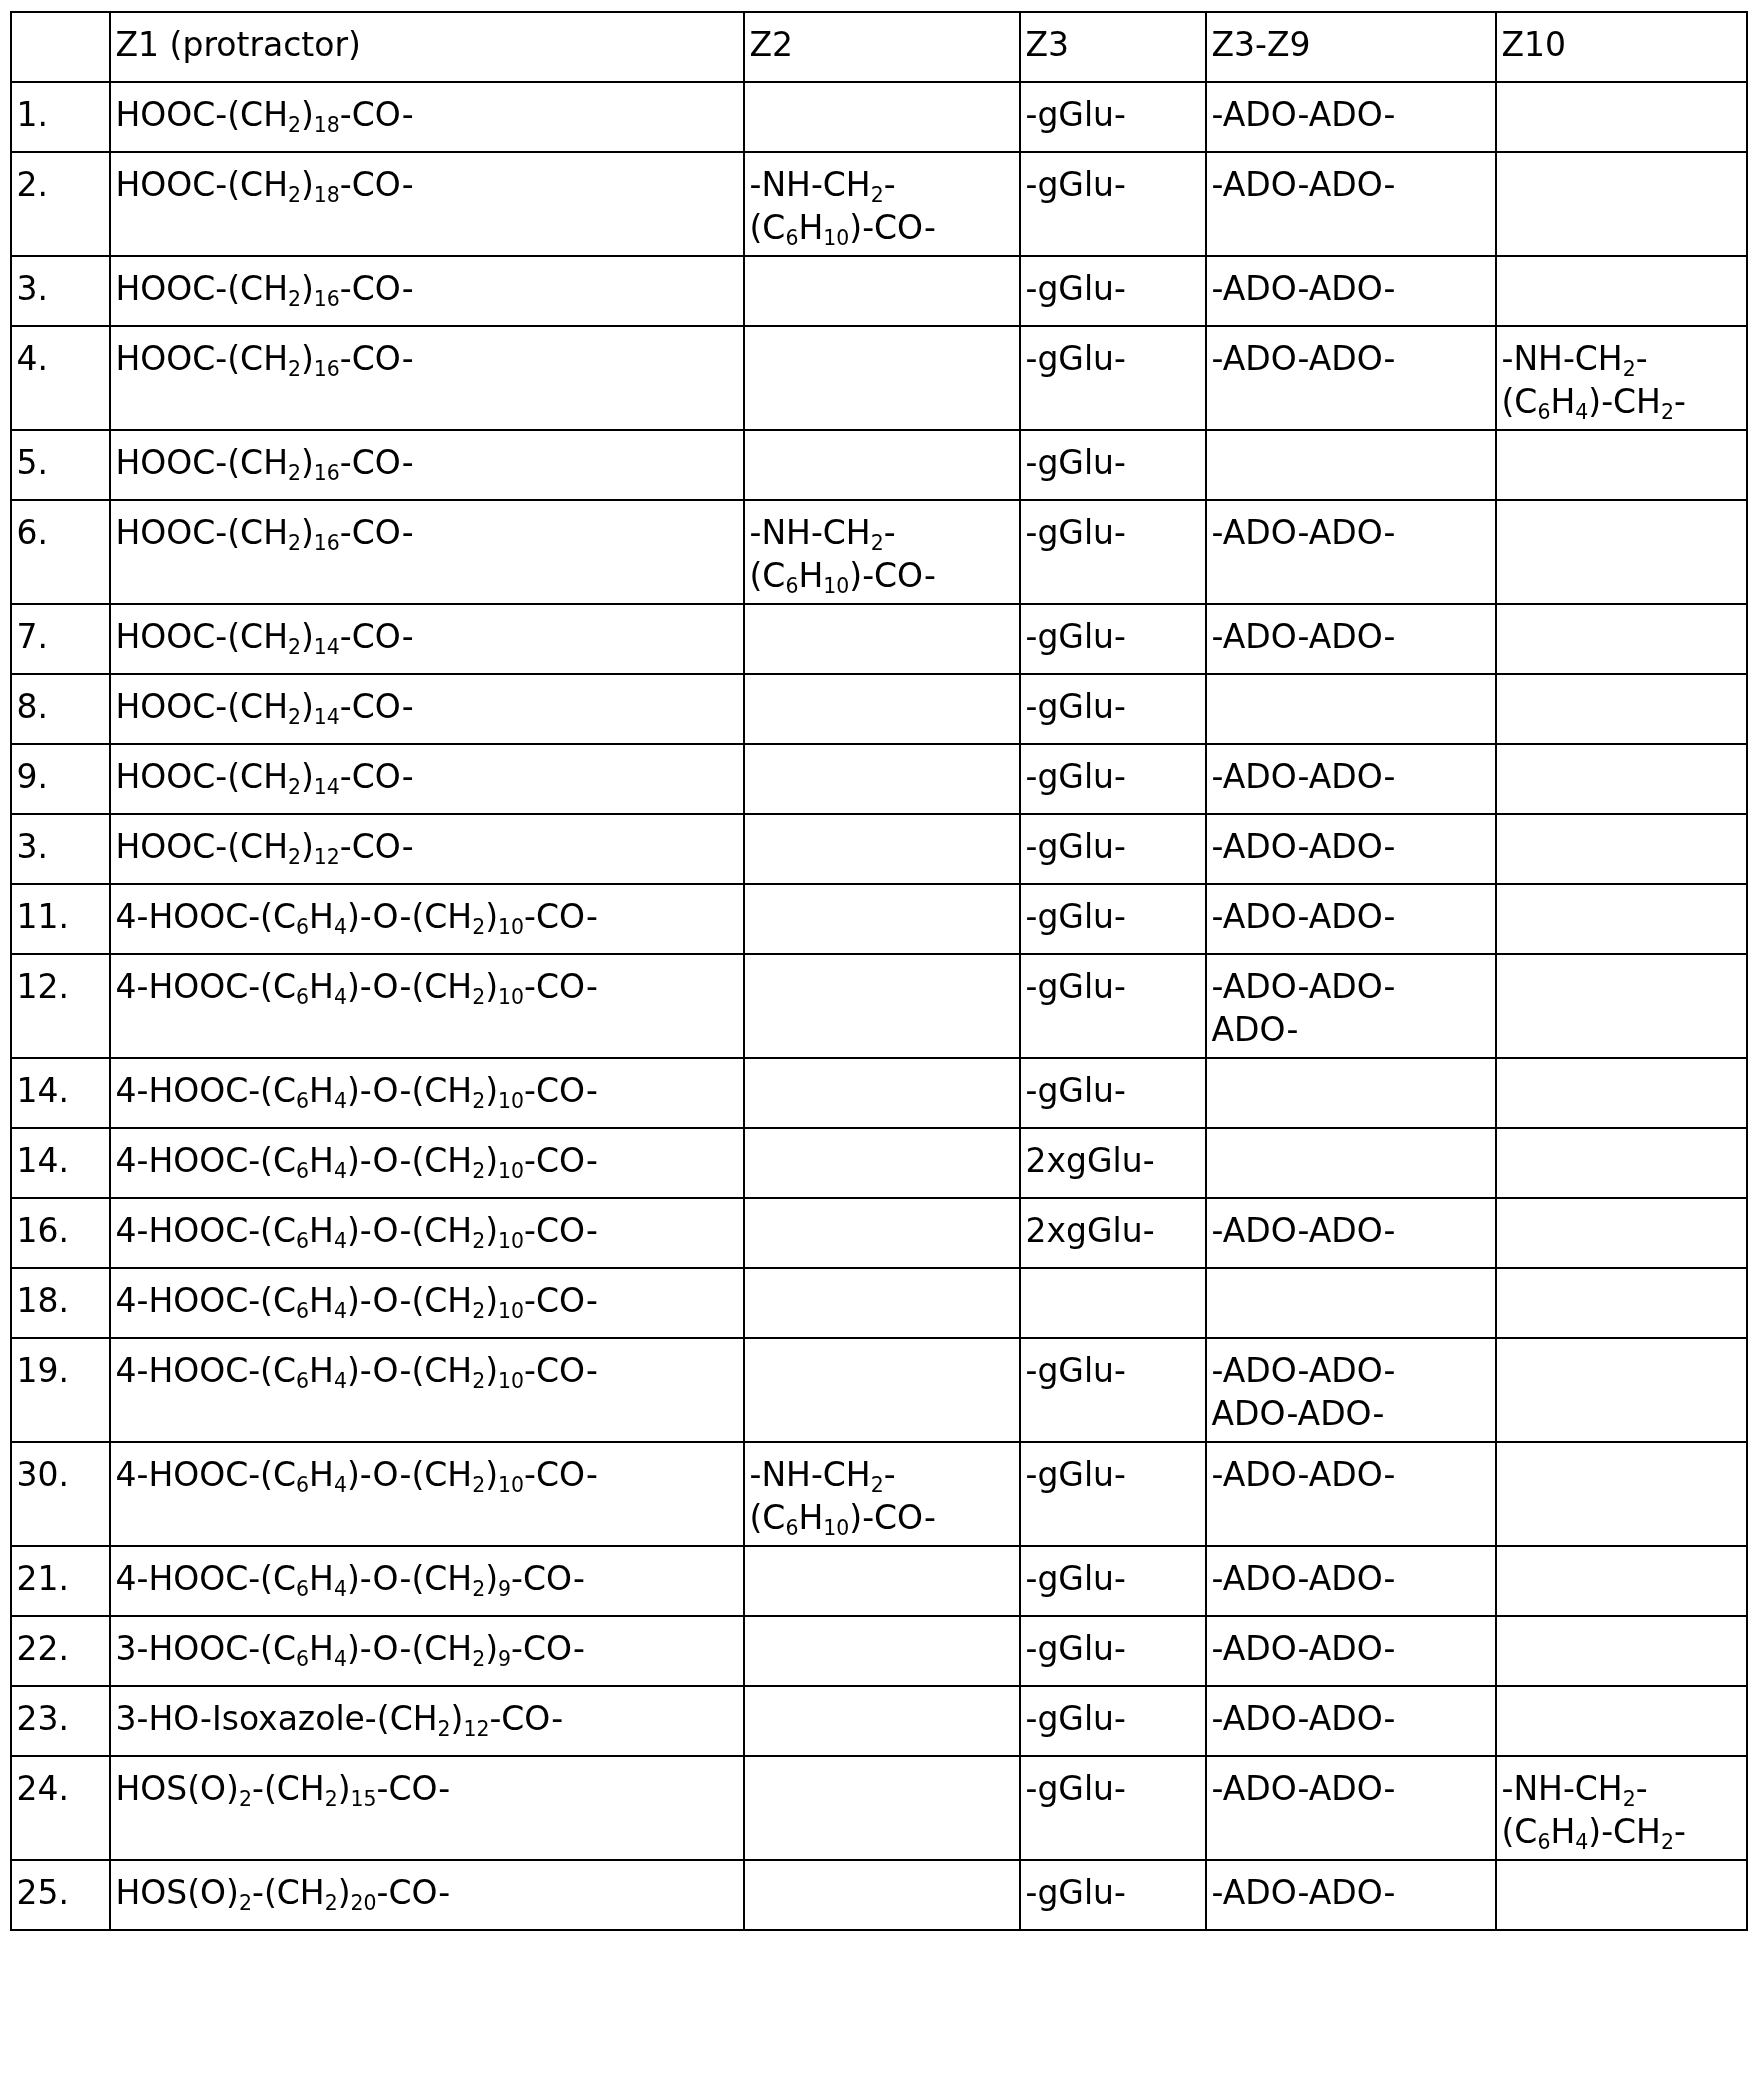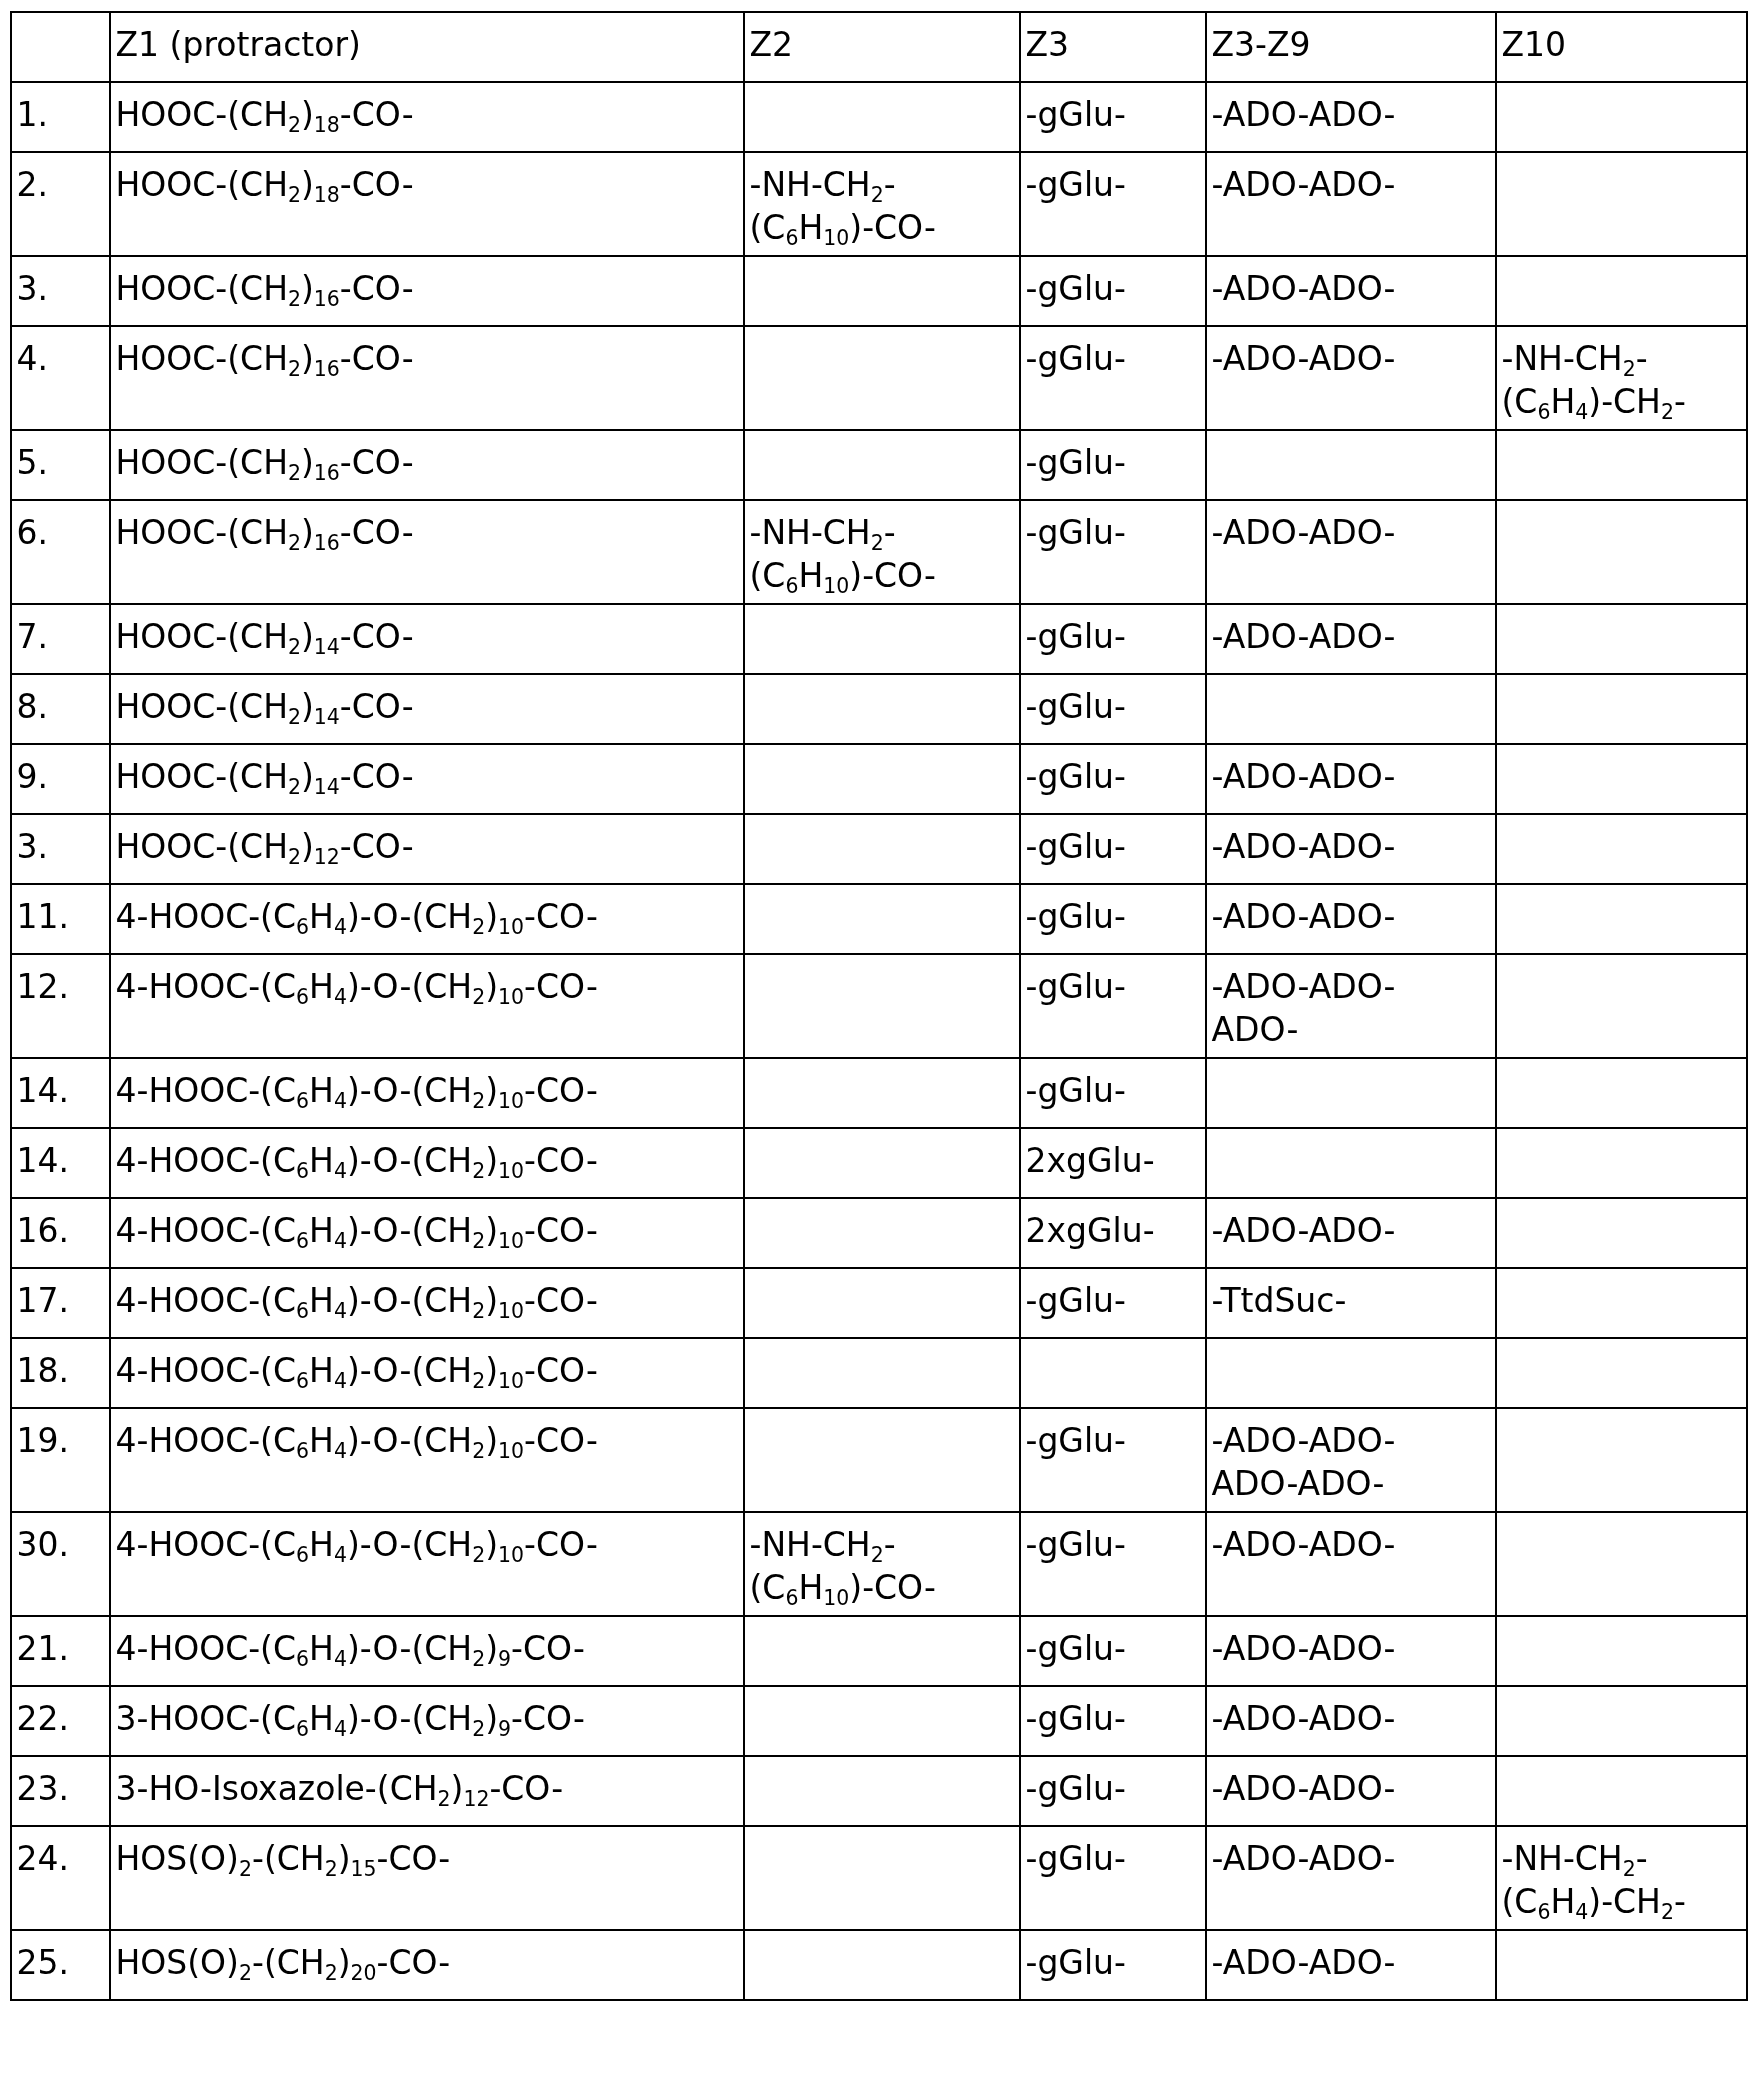--- a/index.html
+++ b/index.html
@@ -294,36 +294,20 @@
         <td>
           <span class="cell-line">2xgGlu-</span>
         </td>
         <td>
           <span class="cell-line">-ADO-ADO-</span>
         </td>
         <td></td>
       </tr>
       <tr class="single">
         <td>
-          <span class="cell-line">17.</span>
-        </td>
-        <td>
-          <span class="cell-line">4-HOOC-(C<sub>6</sub>H<sub>4</sub>)-O-(CH<sub>2</sub>)<sub>10</sub>-CO-</span>
-        </td>
-        <td></td>
-        <td>
-          <span class="cell-line">-gGlu-</span>
-        </td>
-        <td>
-          <span class="cell-line">-TtdSuc-</span>
-        </td>
-        <td></td>
-      </tr>
-      <tr class="single">
-        <td>
           <span class="cell-line">18.</span>
         </td>
         <td>
           <span class="cell-line">4-HOOC-(C<sub>6</sub>H<sub>4</sub>)-O-(CH<sub>2</sub>)<sub>10</sub>-CO-</span>
         </td>
         <td></td>
         <td></td>
         <td></td>
         <td></td>
       </tr>

